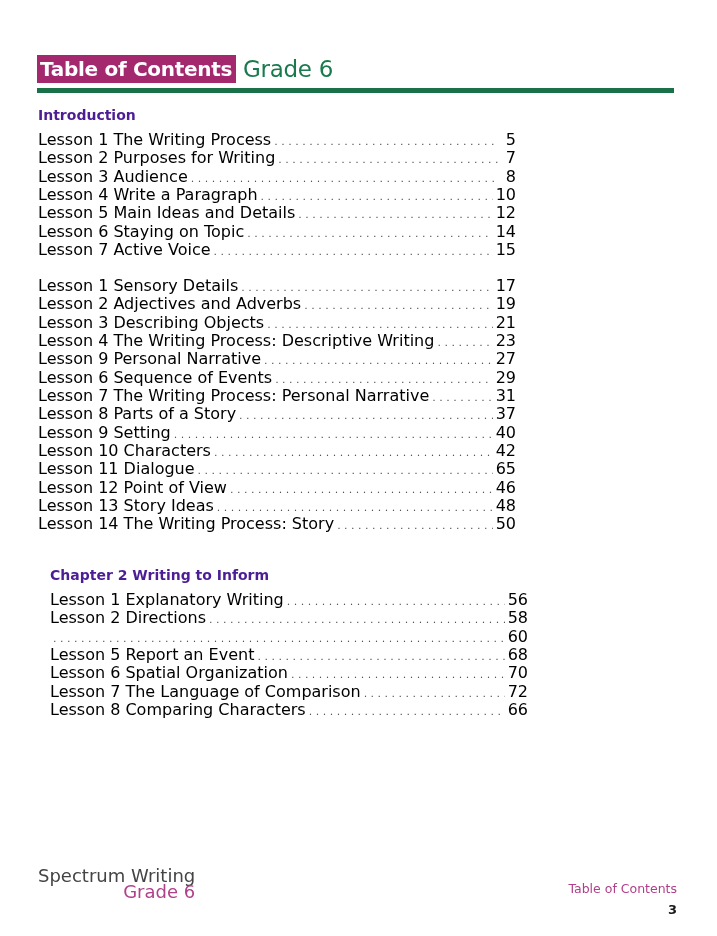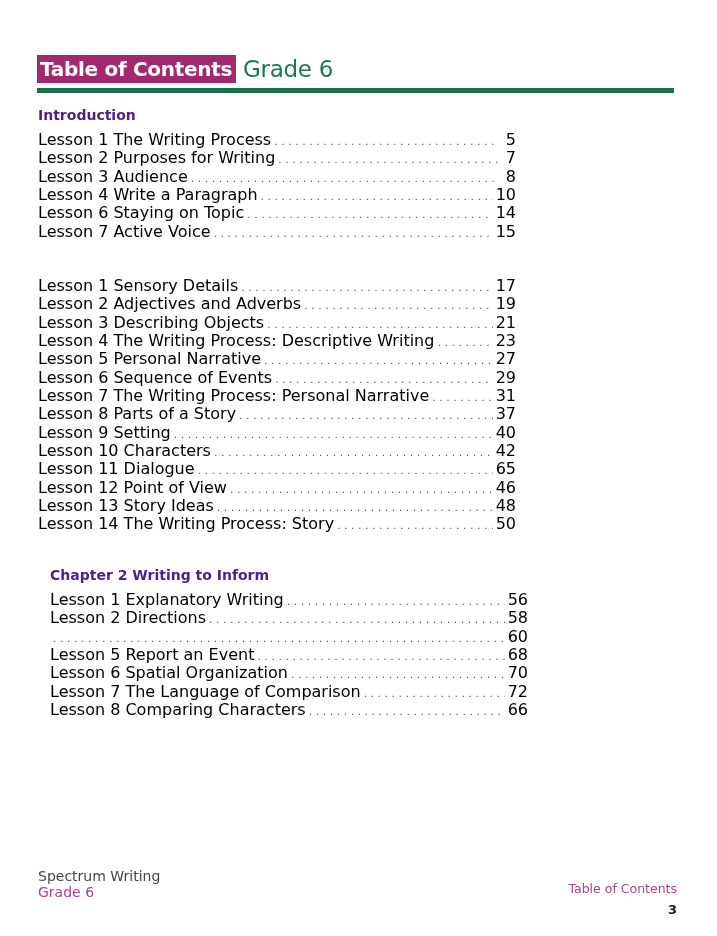--- a/index.html
+++ b/index.html
@@ -35,21 +35,21 @@
     font-size: 11px; letter-spacing: 2.6px;
   }
   .row .dots::before {
     content: ". . . . . . . . . . . . . . . . . . . . . . . . . . . . . . . . . . . . . . . . . . . . . . . . . . . . . . . . . . . . . . . . . . . . . . . . .";
     letter-spacing: 0;
   }
   .row .page { flex: 0 0 auto; text-align: right; min-width: 14px; }
   #sec-intro { position: absolute; top: 0; left: 0; width: 100%; }
   #sec-ch1 { position: absolute; top: 166px; left: 0; width: 100%; }
   #sec-ch2 { position: absolute; top: 460px; left: 12px; width: 100%; }
-  .footer-left { position: absolute; left: 38px; top: 868px; font-size: 14px; line-height: 16px; }
+  .footer-left { position: absolute; left: 38px; top: 868px; font-size: 18px; line-height: 16px; text-align: right; }
   .footer-series { color: #444444; }
   .footer-grade { color: #b0408a; }
   .footer-right { position: absolute; right: 40px; top: 881px; text-align: right; }
   .footer-section { color: #b0408a; font-size: 12.5px; line-height: 16px; }
   .footer-page { color: #1a1a1a; font-weight: bold; font-size: 13px; line-height: 18px; margin-top: 4px; }
 </style>
 </head>
 <body>
 
 <div class="header">
@@ -76,20 +76,25 @@
           <span class="label">Lesson 3 Audience</span>
           <span class="dots"></span>
           <span class="page">8</span>
         </div>
         <div class="row">
           <span class="label">Lesson 4 Write a Paragraph</span>
           <span class="dots"></span>
           <span class="page">10</span>
         </div>
         <div class="row">
+          <span class="label">Lesson 5 Main Ideas and Details</span>
+          <span class="dots"></span>
+          <span class="page">12</span>
+        </div>
+        <div class="row">
           <span class="label">Lesson 6 Staying on Topic</span>
           <span class="dots"></span>
           <span class="page">14</span>
         </div>
         <div class="row">
           <span class="label">Lesson 7 Active Voice</span>
           <span class="dots"></span>
           <span class="page">15</span>
         </div>
       </div>
@@ -110,21 +115,21 @@
           <span class="label">Lesson 3 Describing Objects</span>
           <span class="dots"></span>
           <span class="page">21</span>
         </div>
         <div class="row">
           <span class="label">Lesson 4 The Writing Process: Descriptive Writing</span>
           <span class="dots"></span>
           <span class="page">23</span>
         </div>
         <div class="row">
-          <span class="label">Lesson 5 Personal Narrative</span>
+          <span class="label">Lesson 9 Personal Narrative</span>
           <span class="dots"></span>
           <span class="page">27</span>
         </div>
         <div class="row">
           <span class="label">Lesson 6 Sequence of Events</span>
           <span class="dots"></span>
           <span class="page">29</span>
         </div>
         <div class="row">
           <span class="label">Lesson 7 The Writing Process: Personal Narrative</span>

